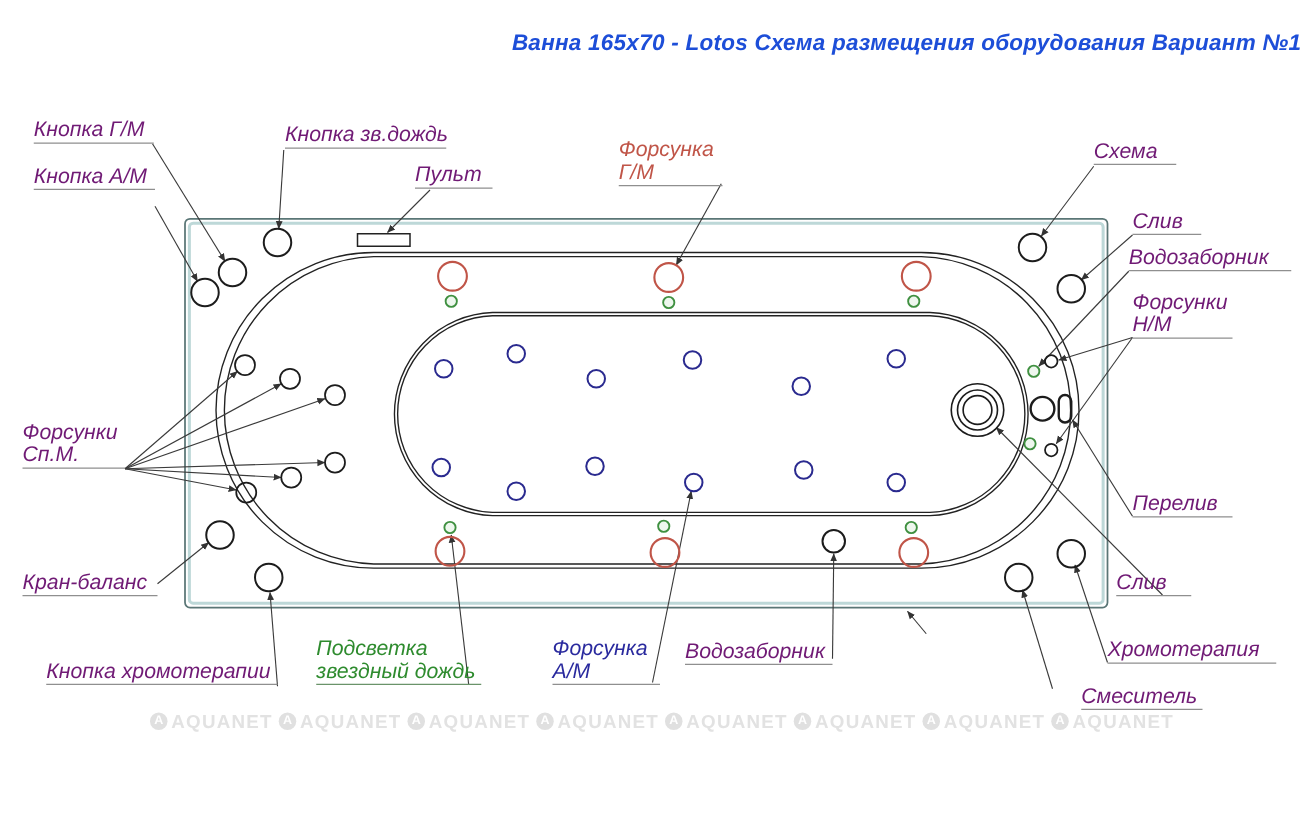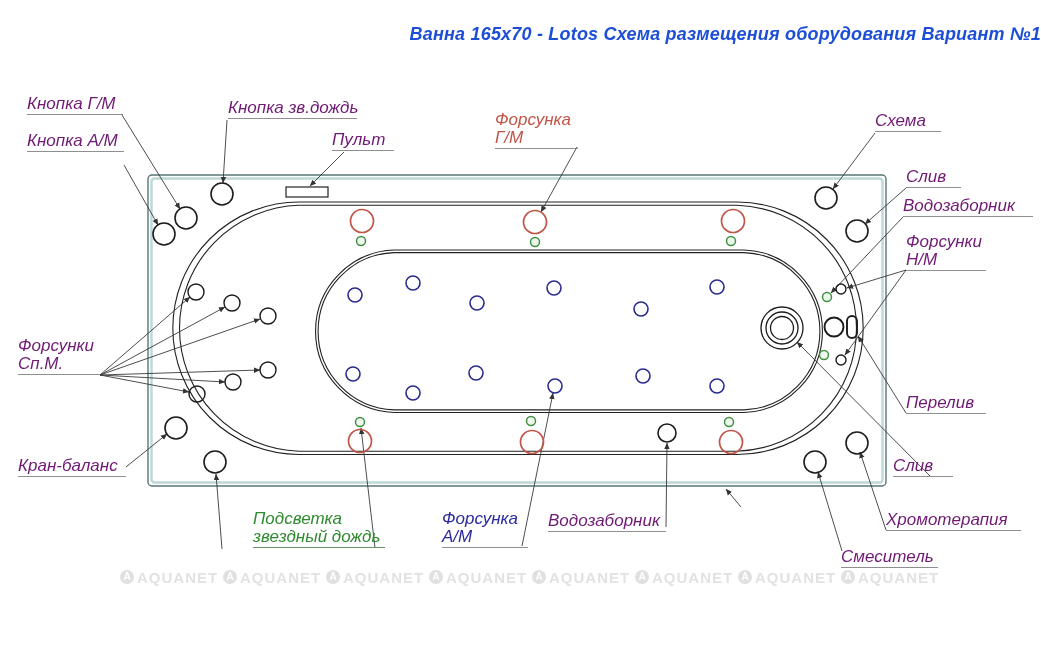--- a/index.html
+++ b/index.html
@@ -193,34 +193,37 @@
   </div>
   <div class="lbl" style="left:906px;top:394px;width:80px">
       <span>Перелив</span>
     </div>
   <div class="lbl" style="left:893px;top:457px;width:60px">
       <span>Слив</span>
     </div>
   <div class="lbl" style="left:886px;top:511px;width:135px">
       <span>Хромотерапия</span>
     </div>
-  <div class="lbl" style="left:841px;top:548px;width:97px">
+  <div class="lbl" style="left:865px;top:548px;width:97px">
       <span>Смеситель</span>
     </div>
   <div class="lbl" style="left:548px;top:512px;width:118px">
       <span>Водозаборник</span>
     </div>
   <div class="lbl blue" style="left:442px;top:510px;width:86px">
     <span>Форсунка</span>
     <span>А/М</span>
   </div>
   <div class="lbl green" style="left:253px;top:510px;width:132px">
     <span>Подсветка</span>
     <span>звездный дождь</span>
   </div>
+  <div class="lbl" style="left:37px;top:528px;width:185px">
+      <span>Кнопка хромотерапии</span>
+    </div>
   <div class="lbl" style="left:18px;top:457px;width:108px">
       <span>Кран-баланс</span>
     </div>
   <div class="lbl" style="left:18px;top:337px;width:82px">
     <span>Форсунки</span>
     <span>Сп.М.</span>
   </div>
 
   <div class="wm" style="left:120px">
       <span class="wm-logo">A</span>

